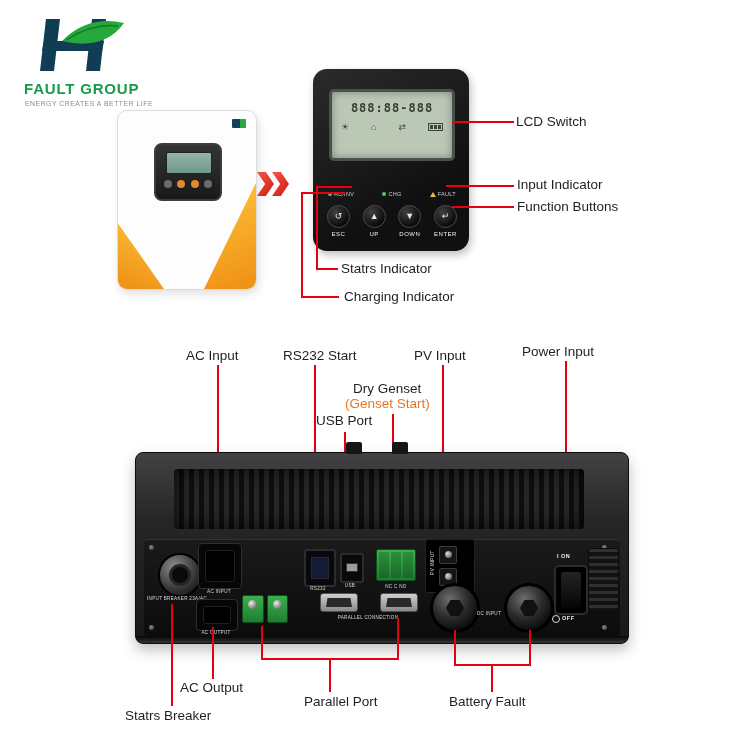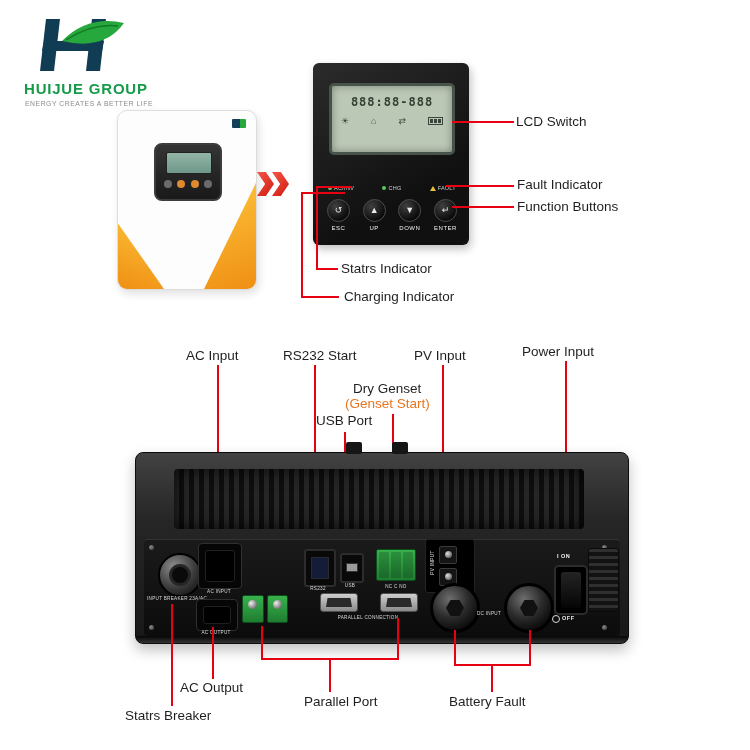--- a/index.html
+++ b/index.html
@@ -33,21 +33,21 @@
   .wedge-l{position:absolute;left:0;bottom:0;width:46px;height:80px;
            background:linear-gradient(200deg,#ffc93f,#ef8f14);clip-path:polygon(0 18%,100% 100%,0 100%)}
   .wedge-r{position:absolute;right:0;bottom:0;width:52px;height:118px;
            background:linear-gradient(160deg,#ffc93f,#ef8f14);clip-path:polygon(100% 10%,100% 100%,0 100%)}
 
   
   .chev{position:absolute;width:17px;height:24px;background:linear-gradient(135deg,#f4564a,#cf1a0e);
         clip-path:polygon(0 0,52% 0,100% 50%,52% 100%,0 100%,48% 50%)}
 
   
-  .cpanel{position:absolute;left:313px;top:63px;width:156px;height:182px;border-radius:6px;
+  .cpanel{position:absolute;left:313px;top:69px;width:156px;height:182px;border-radius:14px;
           background:linear-gradient(150deg,#2b2b2b,#101010 70%);box-shadow:2px 4px 8px rgba(0,0,0,.25)}
   .lcd{position:absolute;left:16px;top:20px;width:120px;height:66px;background:#bcc8b6;
        border:3px solid #47524a;border-radius:5px;box-shadow:inset 0 0 8px rgba(0,0,0,.35)}
   .lcd-row1{margin-top:9px;text-align:center;font-family:"DejaVu Sans Mono",monospace;
             font-weight:bold;font-size:12px;letter-spacing:1px;color:#333f33}
   .lcd-icons{display:flex;justify-content:space-between;align-items:center;padding:0 9px;margin-top:7px;
              font-size:9px;color:#39453a}
   .batt{display:inline-flex;gap:1px;border:1px solid #39453a;padding:1px;height:8px;box-sizing:border-box}
   .batt i{width:3px;background:#39453a}
   .ind-row{position:absolute;left:15px;top:122px;width:128px;display:flex;justify-content:space-between}
@@ -133,21 +133,21 @@
 
   <div class="abs" style="left:30px;top:14px;width:100px;height:62px">
     <svg viewBox="0 0 100 60" width="100" height="62">
       <polygon points="16,4 30,4 24,56 10,56" fill="#103c54"></polygon>
       <polygon points="62,4 76,4 70,56 56,56" fill="#103c54"></polygon>
       <polygon points="14,26 74,26 72,36 12,36" fill="#103c54"></polygon>
       <path d="M32 26 Q58 0 94 8 Q74 36 32 26 Z" fill="#27a83c"></path>
       <path d="M36 25 Q62 8 88 11" stroke="#0f7a28" stroke-width="1.4" fill="none"></path>
     </svg>
   </div>
-  <div class="brand-name">HUIJUE GROUP</div>
+  <div class="brand-name">FAULT GROUP</div>
   <div class="brand-tag">ENERGY CREATES A BETTER LIFE</div>
 
   <div class="inverter">
     <div class="inv-logo"></div>
     <div class="inv-display">
       <div class="inv-screen"></div>
       <div class="inv-btns">
         <i></i>
           <i class="or"></i>
           <i class="or"></i>
@@ -213,21 +213,21 @@
   <div class="hl" style="left:446px;top:185px;width:68px"></div>
   <div class="hl" style="left:452px;top:206px;width:62px"></div>
   <div class="hl" style="left:316px;top:186px;width:36px"></div>
   <div class="vl" style="left:316px;top:186px;height:84px"></div>
   <div class="hl" style="left:316px;top:268px;width:22px"></div>
   <div class="hl" style="left:301px;top:192px;width:44px"></div>
   <div class="vl" style="left:301px;top:192px;height:106px"></div>
   <div class="hl" style="left:301px;top:296px;width:38px"></div>
 
   <div class="label" style="left:516px;top:114px">LCD Switch</div>
-  <div class="label" style="left:517px;top:177px">Fault Indicator</div>
+  <div class="label" style="left:517px;top:177px">Input Indicator</div>
   <div class="label" style="left:517px;top:199px">Function Buttons</div>
   <div class="label" style="left:341px;top:261px">Statrs Indicator</div>
   <div class="label" style="left:344px;top:289px">Charging Indicator</div>
 
   <div class="label" style="left:186px;top:348px">AC Input</div>
   <div class="label" style="left:283px;top:348px">RS232 Start</div>
   <div class="label" style="left:414px;top:348px">PV Input</div>
   <div class="label" style="left:522px;top:344px">Power Input</div>
   <div class="label" style="left:353px;top:381px">Dry Genset</div>
   <div class="label orange" style="left:345px;top:396px">(Genset Start)</div>

